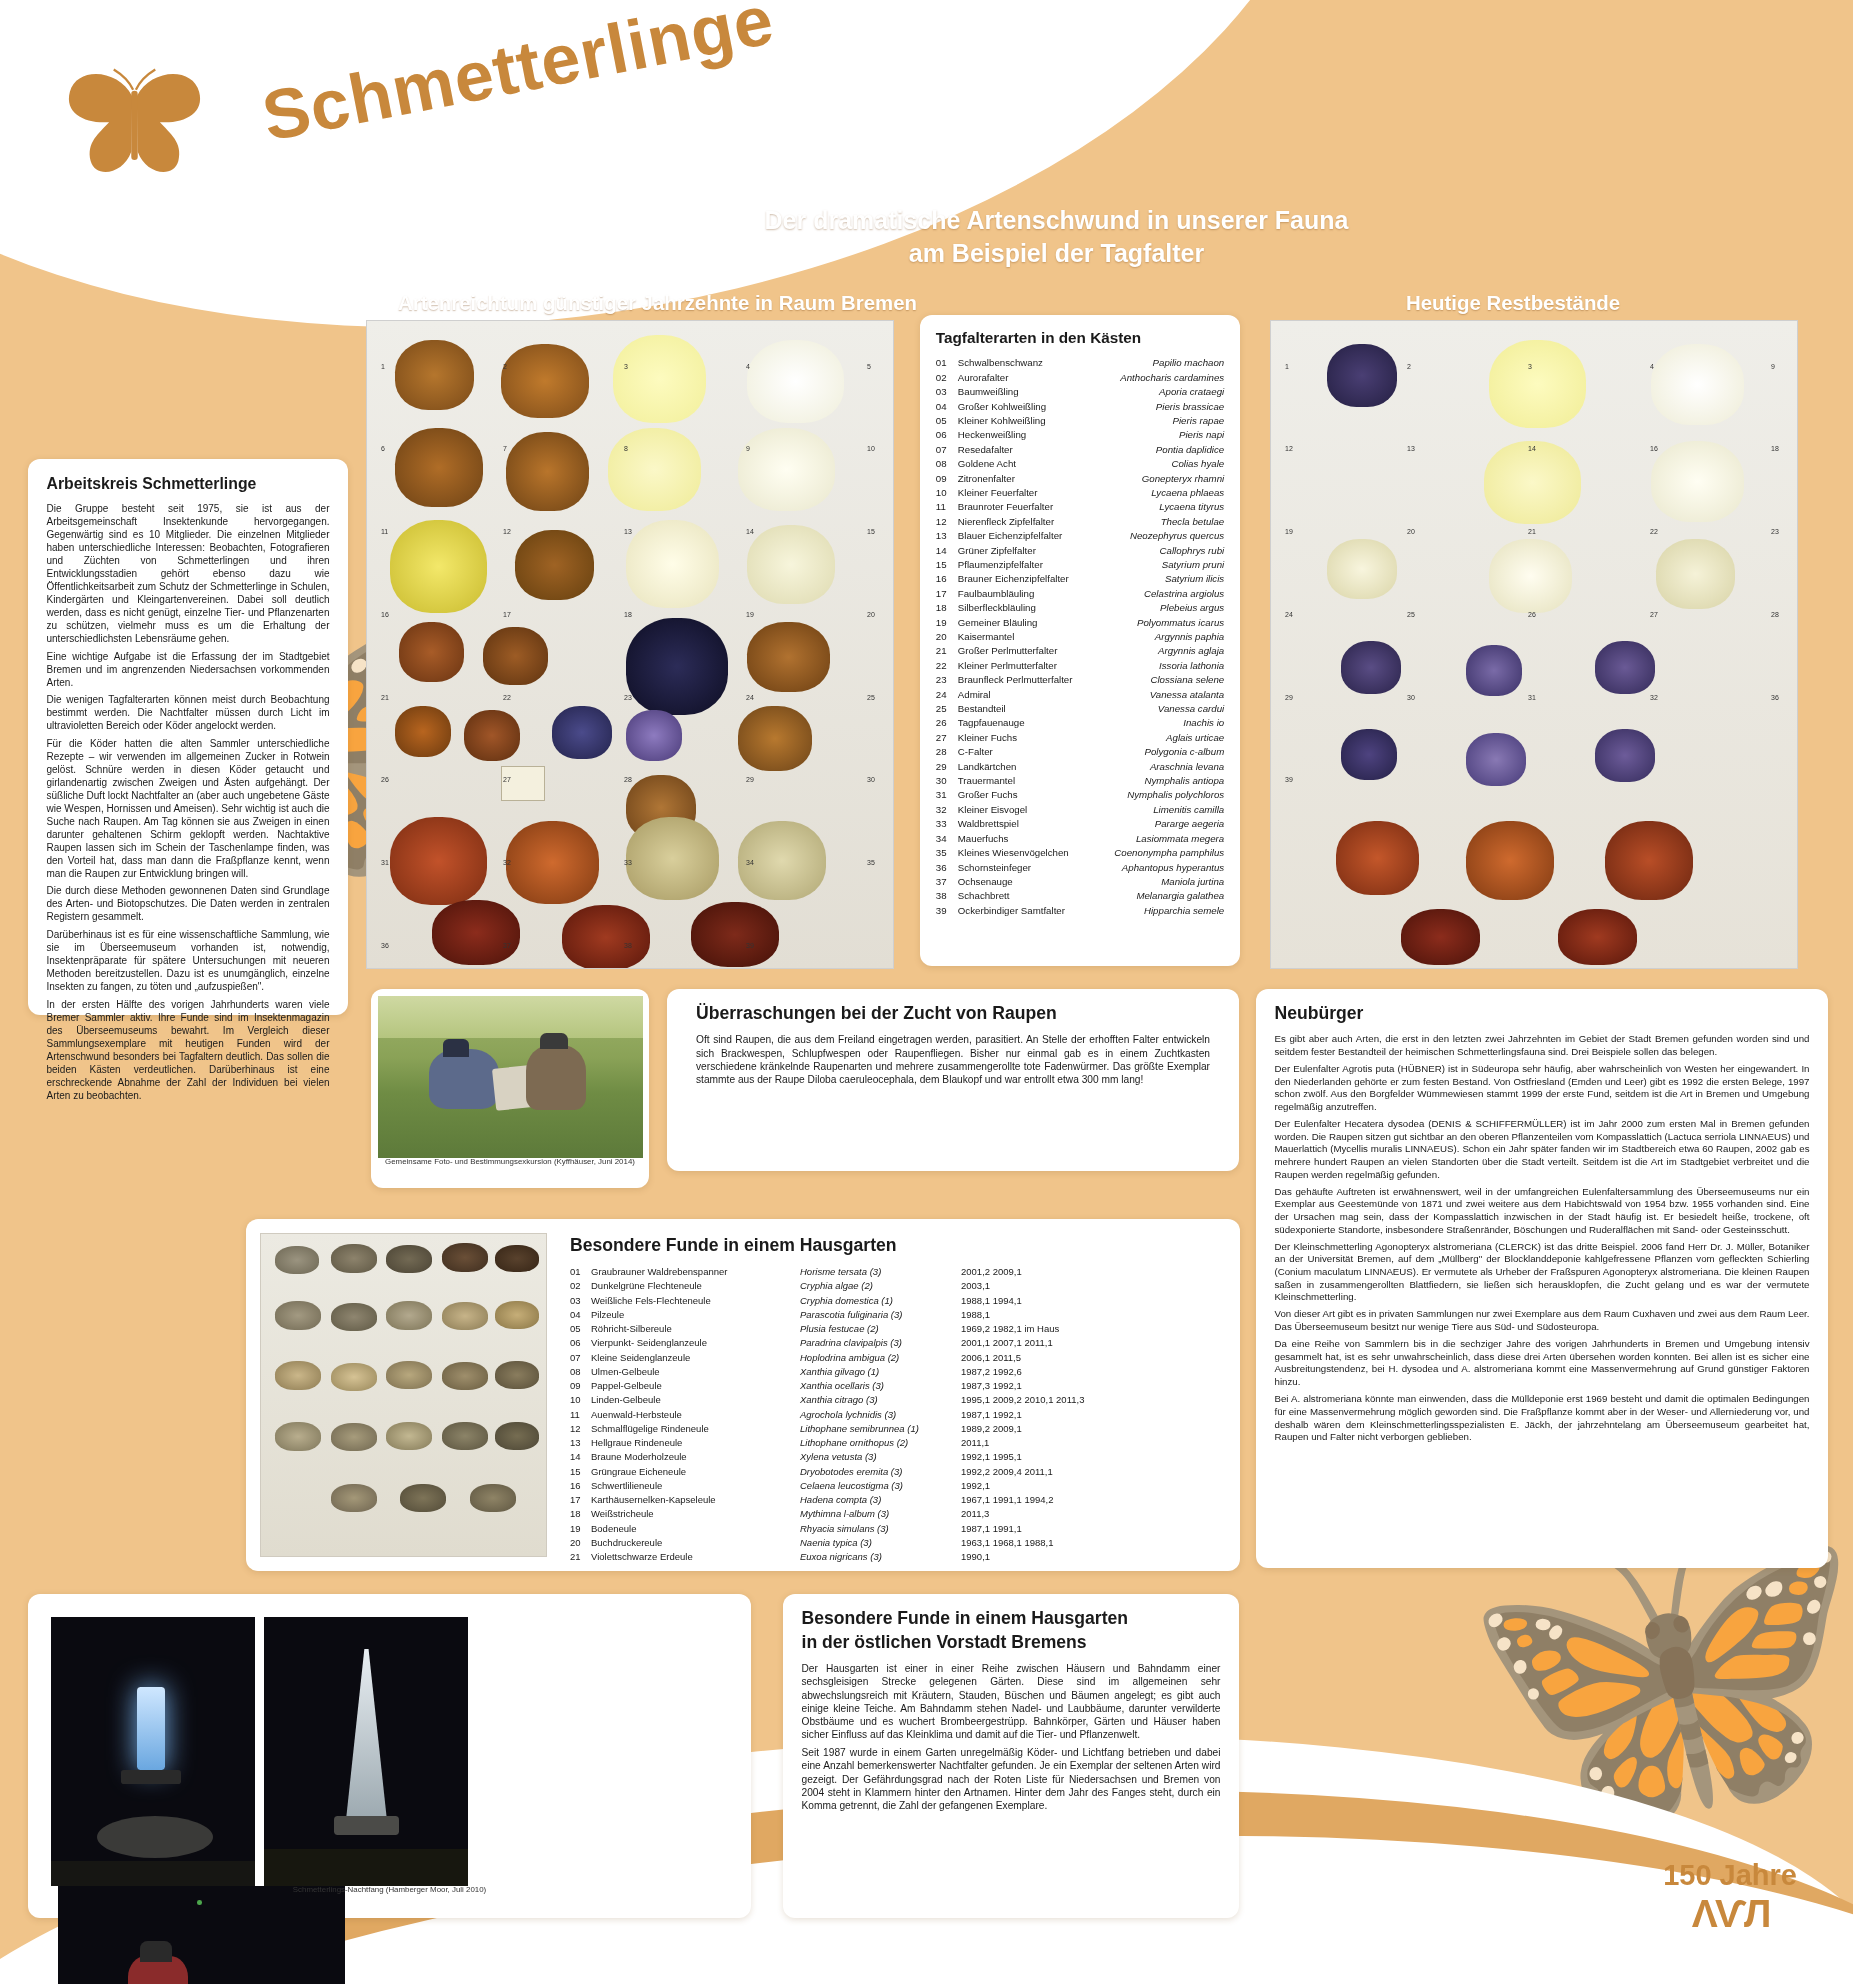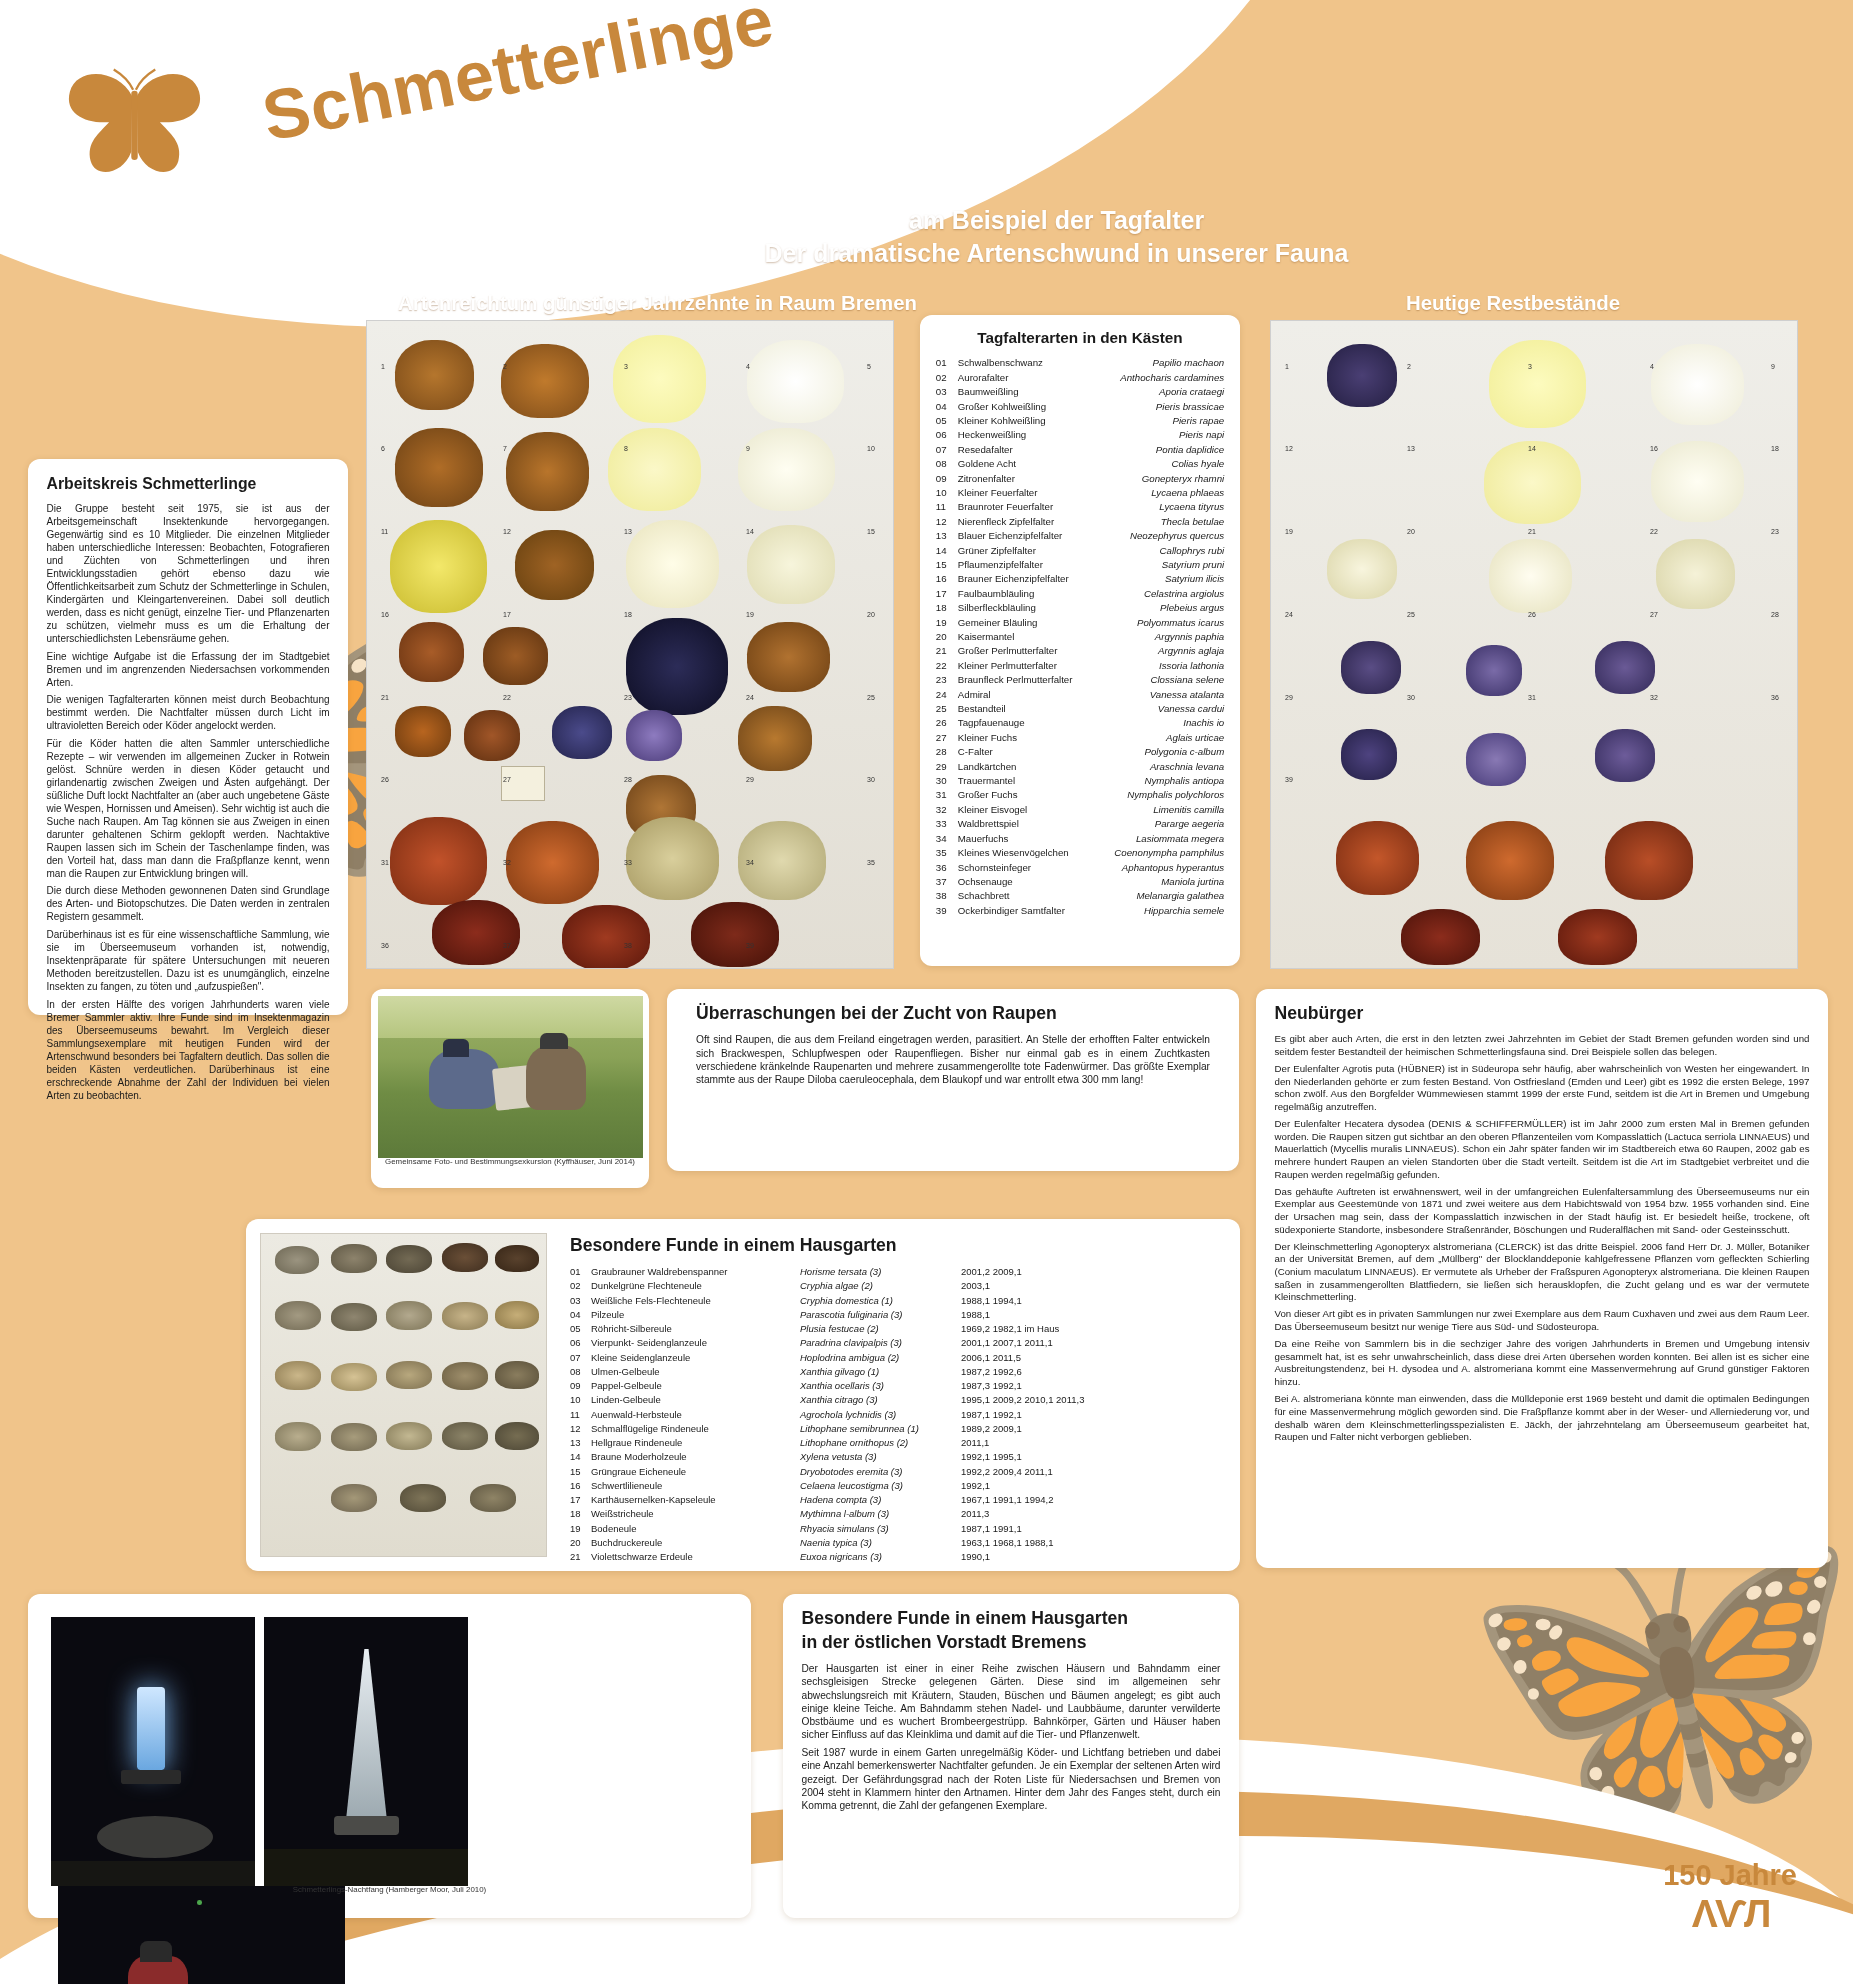--- a/index.html
+++ b/index.html
@@ -74,21 +74,20 @@
     text-shadow:0 0.9px 1.4px rgba(120,70,20,.35);
   }
   
   .panel {
     position:absolute; background:#ffffff; border-radius:12px;
     box-shadow:0 1.9px 6.5px rgba(130,90,40,.18);
     z-index:5;
   }
   .panel h2 {
     margin:0 0 9.3px 0; font-size:19.5px; font-weight:bold; color:#1a1a1a;
-    text-align:center;
   }
   .panel h2.left { text-align:left; }
   .body-txt { font-size:10px; line-height:1.3; text-align:justify; }
   .body-txt p { margin:0 0 4.6px 0; }
   
   .sp-list { font-size:9.7px; line-height:1.485; }
   .sp-row { display:flex; }
   .sp-num { width:22px; flex:0 0 22px; }
   .sp-de  { flex:1 1 auto; }
   .sp-lat { width:144px; flex:0 0 144px; text-align:right; font-style:italic; }
@@ -152,22 +151,22 @@
         <path d="M162 56 C150 30, 130 18, 120 12" stroke="#c8883c" stroke-width="5" fill="none"></path>
         <path d="M168 56 C180 30, 200 18, 210 12" stroke="#c8883c" stroke-width="5" fill="none"></path>
       </g>
     </svg>
   </div>
 </div>
 
 <div class="main-title">Schmetterlinge</div>
 
 <div class="subtitle">
+  <div>Der dramatische Artenschwund in unserer Fauna</div>
   <div>am Beispiel der Tagfalter</div>
-  <div>Der dramatische Artenschwund in unserer Fauna</div>
 </div>
 
 <div class="col-head" style="left:398px; top:292px;">Artenreichtum günstiger Jahrzehnte in Raum Bremen</div>
 <div class="col-head" style="left:1406px; top:292px;">Heutige Restbestände</div>
 
 <div class="case" style="left:366px; top:320px; width:528px; height:649px;">
   <div style="position:absolute;inset:0;background:linear-gradient(#efeee9,#e2ded4);"></div>
 
   <div class="spec" style="left:28px;  top:18.5px;  width:79px;height:70px;background:radial-gradient(#b5762d,#7a4a18);"></div>
   <div class="spec" style="left:134px; top:23px;  width:88px;height:74px;background:radial-gradient(#c07a2c,#7e4c19);"></div>

